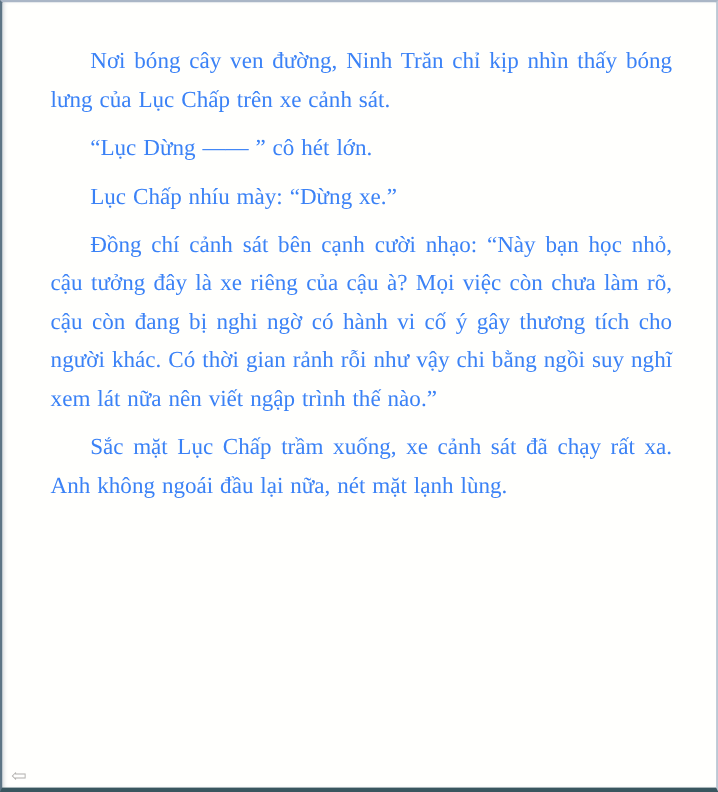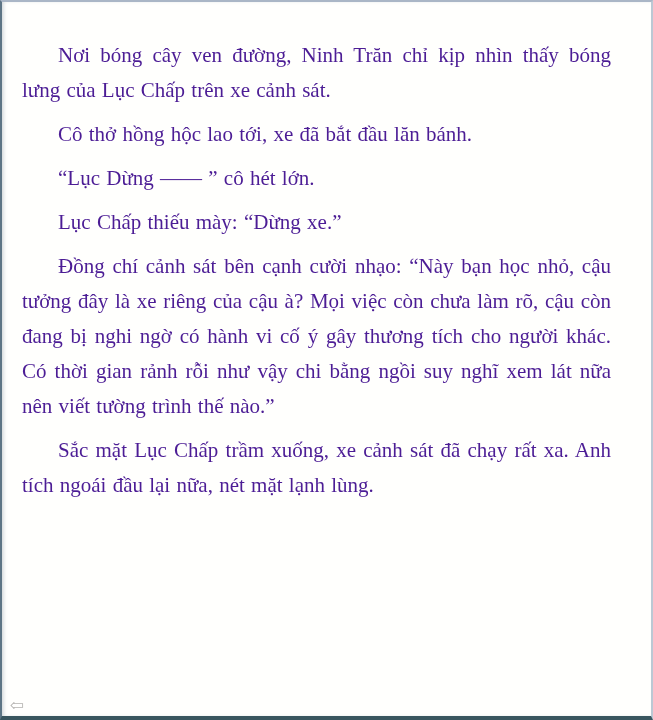--- a/index.html
+++ b/index.html
@@ -18,22 +18,22 @@
     height: 720px;
     background: #fffffd;
     border-top: 2px solid #aab6c6;
     border-left: 2px solid #5d7585;
     border-right: 2px solid #bcc8d4;
     border-bottom: 4px solid #39565f;
     box-shadow: inset 3px 0 4px -2px rgba(90,110,125,0.35);
   }
   .content {
     box-sizing: border-box;
-    padding: 36px 40px 0 20px;
-    color: #4c1d95;
+    padding: 36px 40px 0 44px;
+    color: #3b82f6;
     font-size: 21px;
     line-height: 35px;
     text-align: justify;
   }
   .content p {
     margin: 0 0 9px 0;
     text-indent: 36px;
     word-spacing: 1px;
   }
   .nav-arrow {
@@ -47,20 +47,19 @@
     cursor: pointer;
     user-select: none;
   }
 </style>
 </head>
 <body>
 
 <div class="frame">
   <div class="content">
       <p>Nơi bóng cây ven đường, Ninh Trăn chỉ kịp nhìn thấy bóng lưng của Lục Chấp trên xe cảnh sát.</p>
-      <p>Cô thở hồng hộc lao tới, xe đã bắt đầu lăn bánh.</p>
       <p>“Lục Dừng —— ” cô hét lớn.</p>
-      <p>Lục Chấp thiếu mày: “Dừng xe.”</p>
-      <p>Đồng chí cảnh sát bên cạnh cười nhạo: “Này bạn học nhỏ, cậu tưởng đây là xe riêng của cậu à? Mọi việc còn chưa làm rõ, cậu còn đang bị nghi ngờ có hành vi cố ý gây thương tích cho người khác. Có thời gian rảnh rỗi như vậy chi bằng ngồi suy nghĩ xem lát nữa nên viết tường trình thế nào.”</p>
-      <p>Sắc mặt Lục Chấp trầm xuống, xe cảnh sát đã chạy rất xa. Anh tích ngoái đầu lại nữa, nét mặt lạnh lùng.</p>
+      <p>Lục Chấp nhíu mày: “Dừng xe.”</p>
+      <p>Đồng chí cảnh sát bên cạnh cười nhạo: “Này bạn học nhỏ, cậu tưởng đây là xe riêng của cậu à? Mọi việc còn chưa làm rõ, cậu còn đang bị nghi ngờ có hành vi cố ý gây thương tích cho người khác. Có thời gian rảnh rỗi như vậy chi bằng ngồi suy nghĩ xem lát nữa nên viết ngập trình thế nào.”</p>
+      <p>Sắc mặt Lục Chấp trầm xuống, xe cảnh sát đã chạy rất xa. Anh không ngoái đầu lại nữa, nét mặt lạnh lùng.</p>
     </div>
   <span class="nav-arrow">⇦</span>
 </div>
 
 </body></html>

